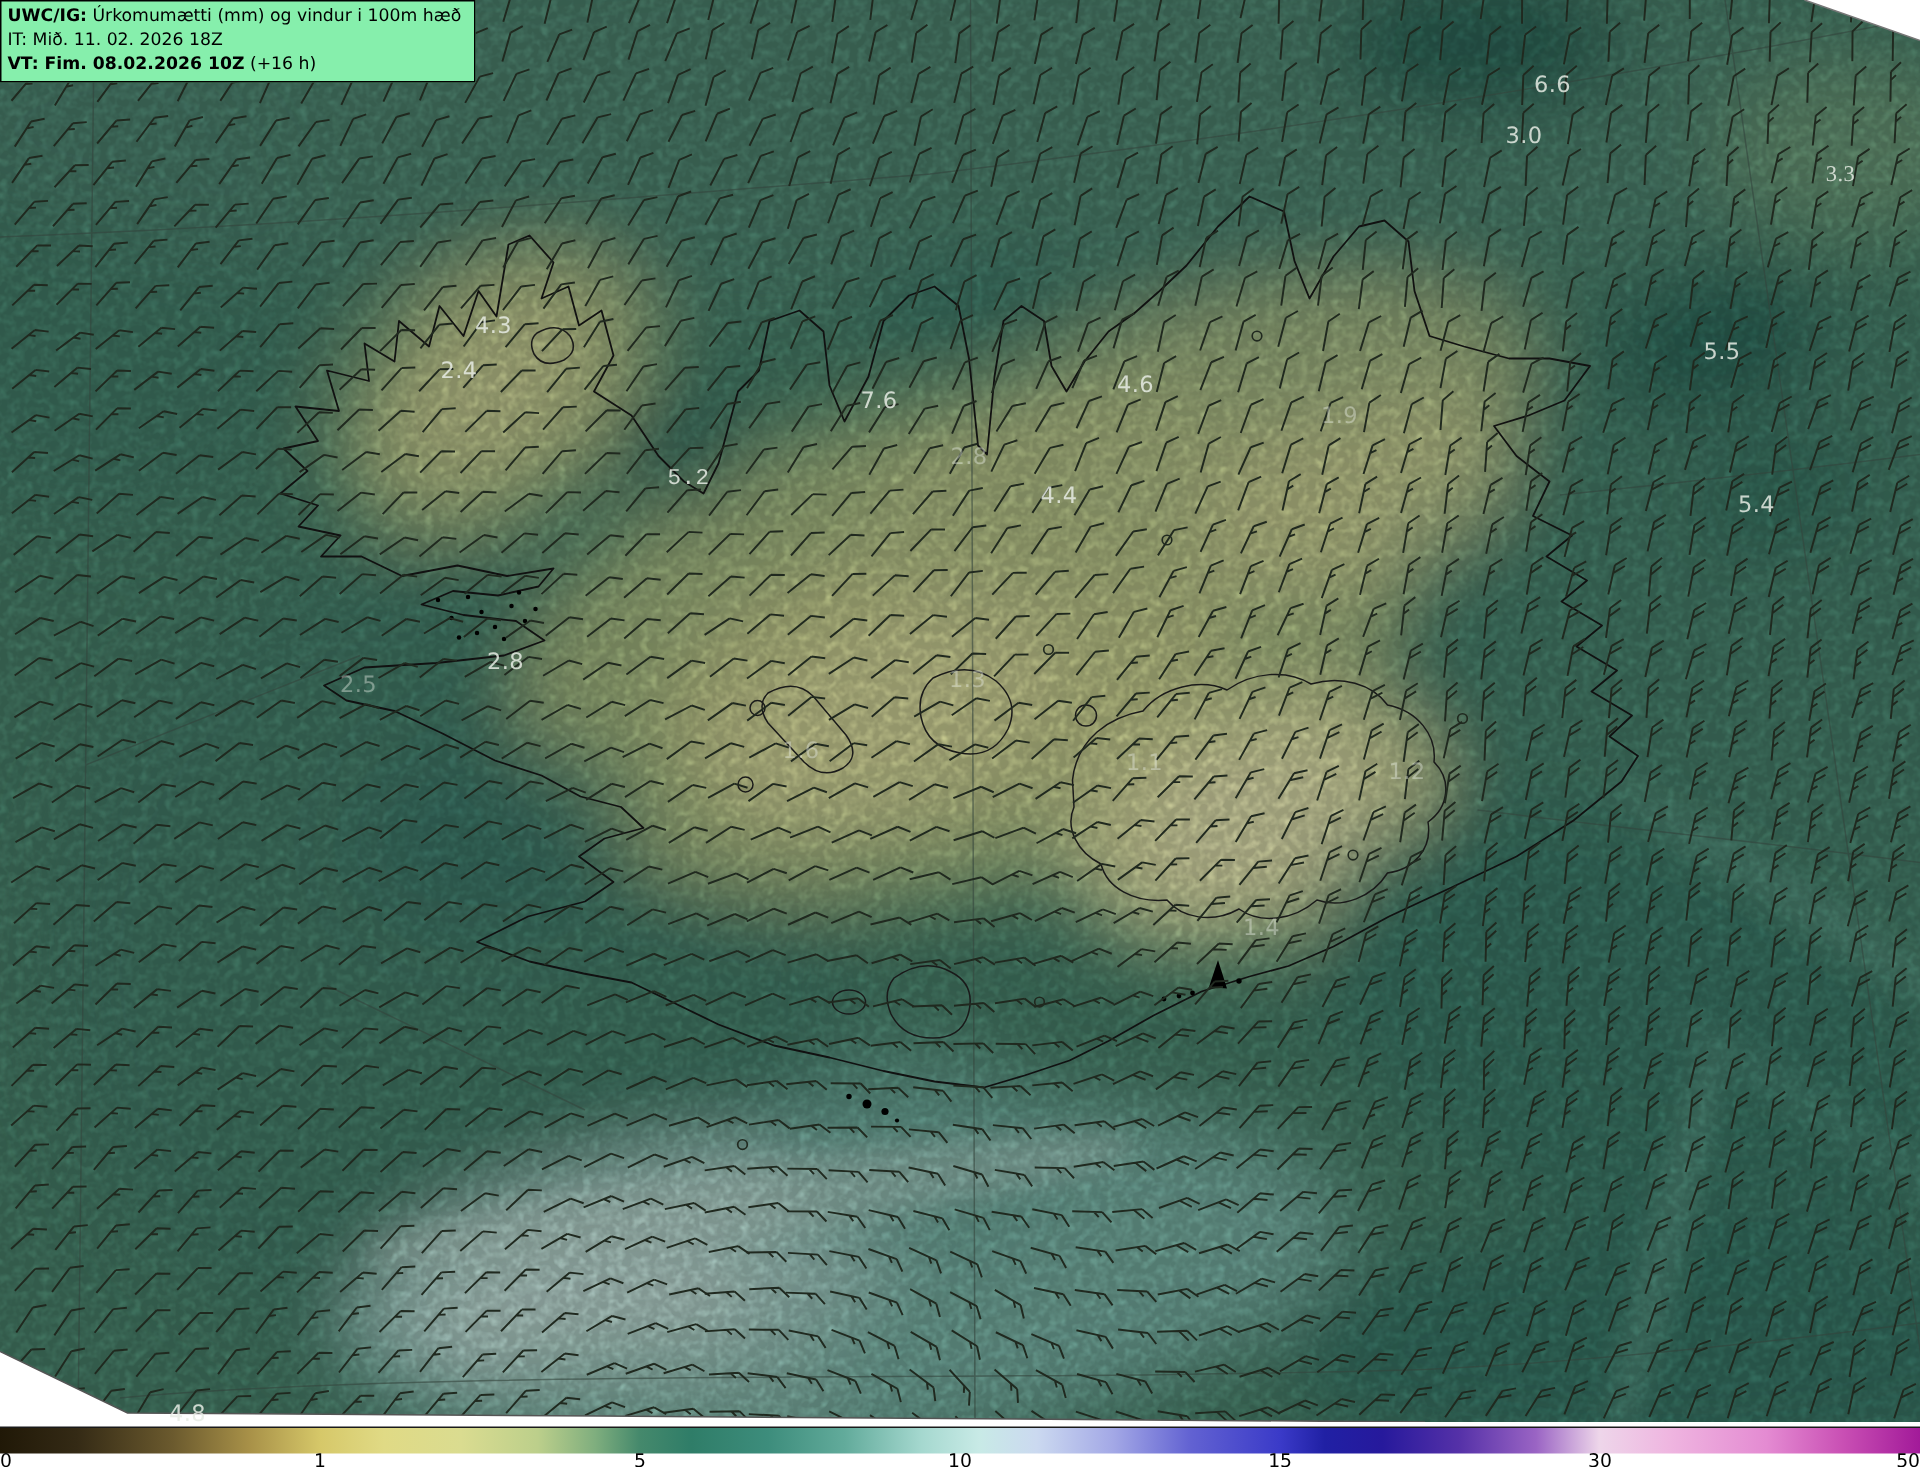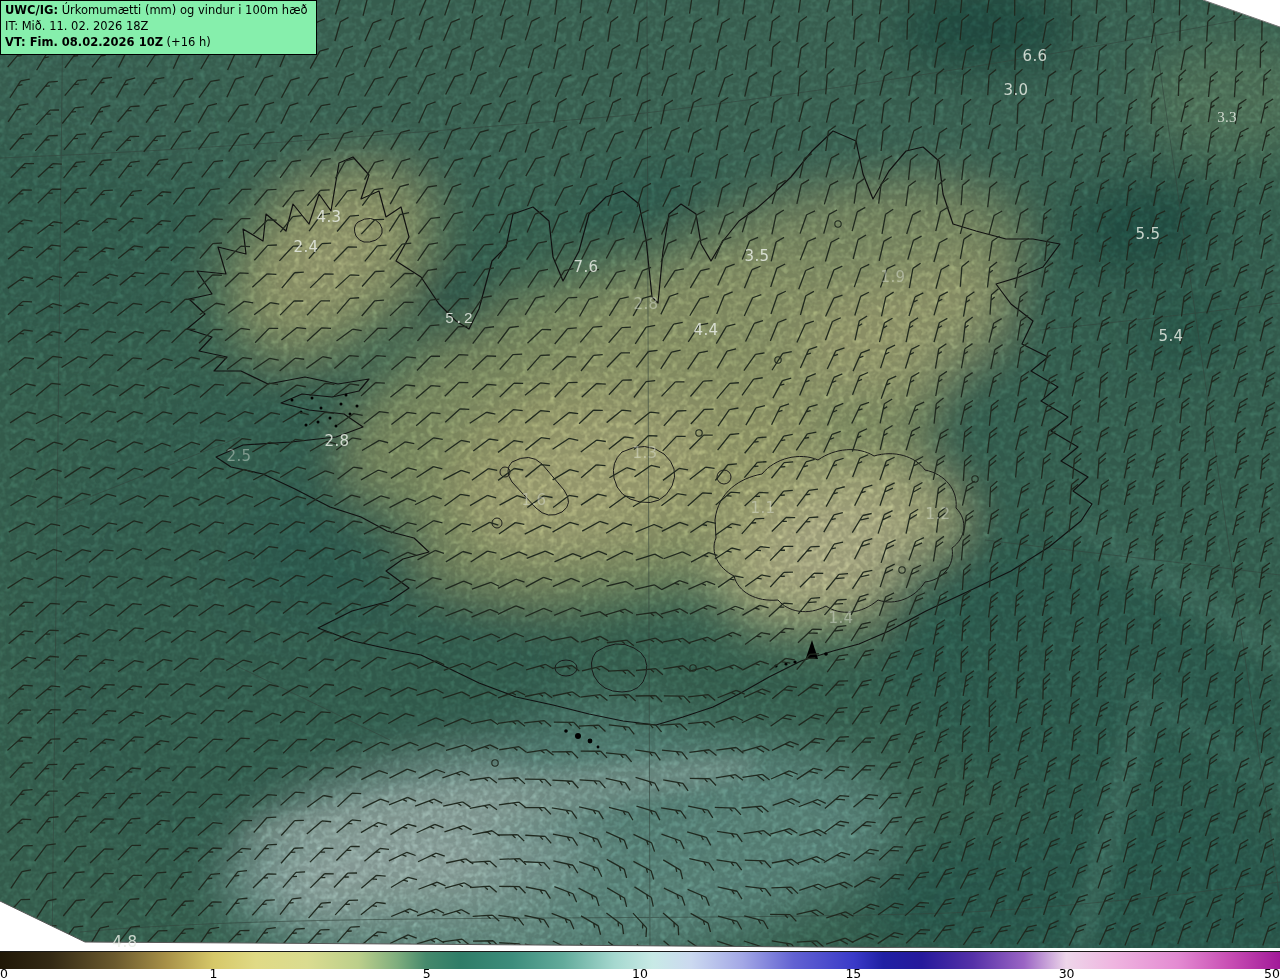--- a/index.html
+++ b/index.html
@@ -1818,21 +1818,21 @@
     </g>
   </svg>
 
   <div id="label-layer">
       <div class="vlabel" style="left: 1035px; top: 56px;">6.6</div>
       <div class="vlabel" style="left: 1016px; top: 90px;">3.0</div>
       <div class="vlabel" style="left: 1227px; top: 117px; font-family: Liberation Serif, serif;">3.3</div>
       <div class="vlabel" style="left: 329px; top: 217px;">4.3</div>
       <div class="vlabel" style="left: 306px; top: 247px;">2.4</div>
       <div class="vlabel" style="left: 586px; top: 267px;">7.6</div>
-      <div class="vlabel" style="left: 757px; top: 256px;">3.5</div>
+      <div class="vlabel" style="left: 757px; top: 256px;">4.6</div>
       <div class="vlabel faint" style="left: 893px; top: 277px;">1.9</div>
       <div class="vlabel" style="left: 1148px; top: 234px;">5.5</div>
       <div class="vlabel" style="left: 459px; top: 319px; font-family: Liberation Mono, monospace;">5.2</div>
       <div class="vlabel" style="left: 706px; top: 330px;">4.4</div>
       <div class="vlabel" style="left: 1171px; top: 336px;">5.4</div>
       <div class="vlabel faint" style="left: 646px; top: 304px;">2.8</div>
       <div class="vlabel" style="left: 337px; top: 441px;">2.8</div>
       <div class="vlabel faint" style="left: 239px; top: 456px;">2.5</div>
       <div class="vlabel faint" style="left: 645px; top: 453px;">1.3</div>
       <div class="vlabel faint" style="left: 534px; top: 500px;">1.6</div>

